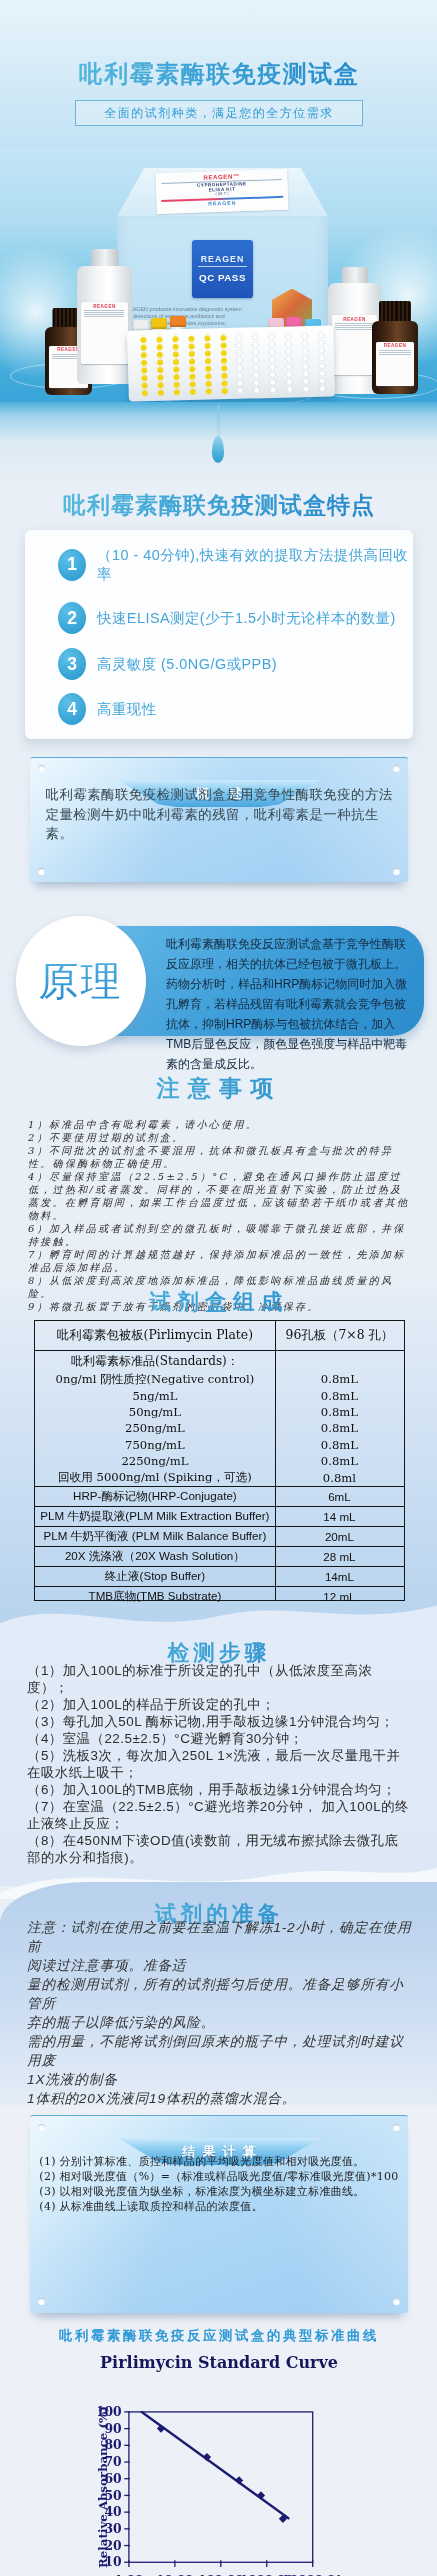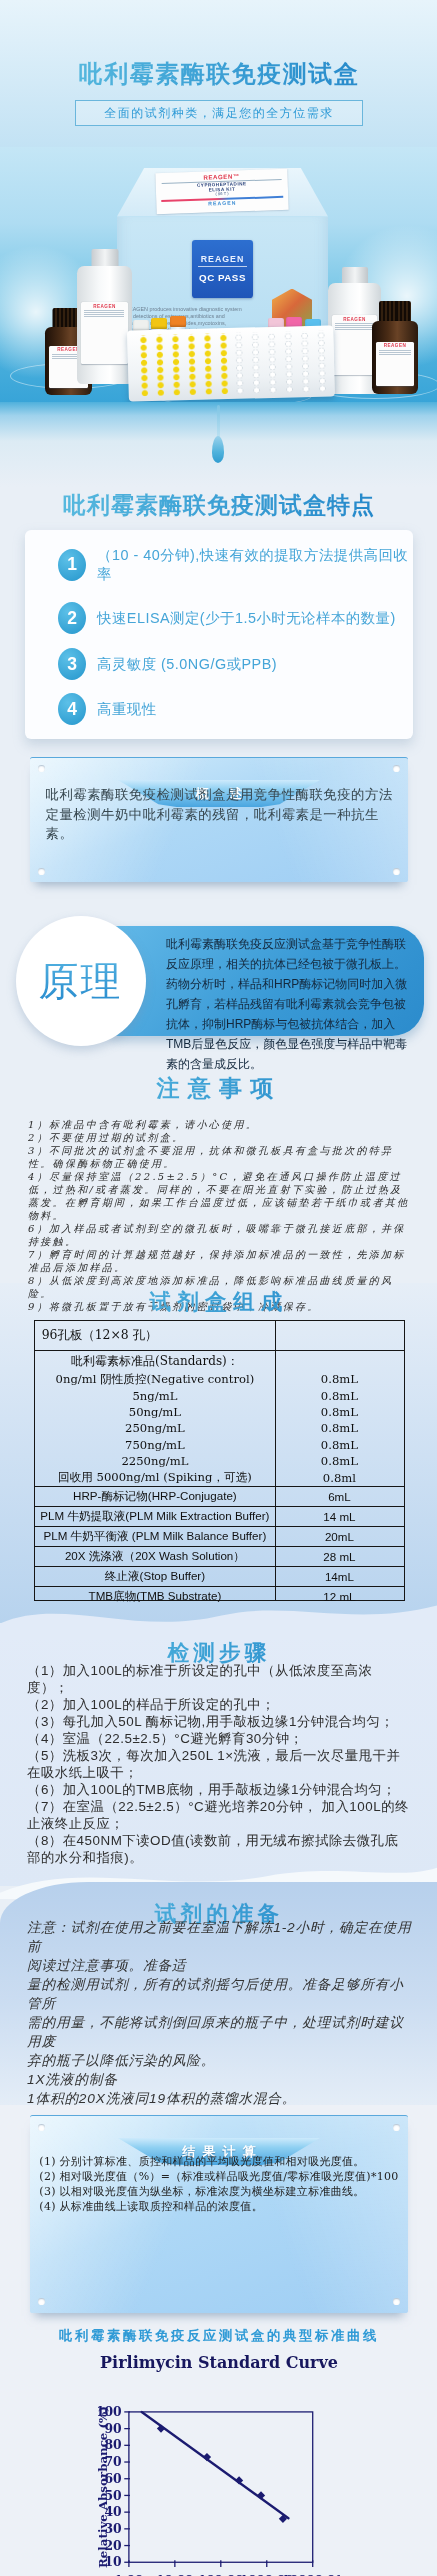--- a/index.html
+++ b/index.html
@@ -362,21 +362,22 @@
       <div class="note-line">6）加入样品或者试剂到空的微孔板时，吸嘴靠于微孔接近底部，并保持接触。</div>
       <div class="note-line">7）孵育时间的计算越规范越好，保持添加标准品的一致性，先添加标准品后添加样品。</div>
       <div class="note-line">8）从低浓度到高浓度地添加标准品，降低影响标准品曲线质量的风险。</div>
       <div class="note-line">9）将微孔板置于放有干燥剂的密封袋中，冷藏保存。</div>
     </div>
 
   <div class="abs h-grad" id="kit-heading">试剂盒组成</div>
   <div class="abs" id="kit-table">
     <div id="kit-div"></div>
     <div class="trow" id="kit-header">
-      <div class="tcr">96孔板（12×8 孔）</div>
+      <div class="tcl">吡利霉素包被板(Pirlimycin Plate)</div>
+      <div class="tcr">96孔板（7×8 孔）</div>
     </div>
     <div id="std-block">
         <div class="tline title">
           <div class="tcl">吡利霉素标准品(Standards)：</div>
           <div class="tcr"></div>
         </div>
         <div class="tline">
           <div class="tcl">0ng/ml 阴性质控(Negative control)</div>
           <div class="tcr">0.8mL</div>
         </div>
@@ -452,22 +453,22 @@
   <svg class="abs wave" style="top:1853px;" width="438" height="46" viewBox="0 0 850 90" preserveAspectRatio="none">
     <path d="M0,78 C150,12 330,80 520,45 C660,20 770,55 850,28 L850,90 L0,90 Z" fill="#f5f9fc"></path>
   </svg>
   <div class="abs" id="bg-prep"></div>
 
   <div class="abs h-grad" id="prep-heading">试剂的准备</div>
   <div class="abs" id="prep-list">
       <div class="prep-line">注意：试剂在使用之前要在室温下解冻1-2小时，确定在使用前</div>
       <div class="prep-line">阅读过注意事项。准备适</div>
       <div class="prep-line">量的检测用试剂，所有的试剂摇匀后使用。准备足够所有小管所</div>
+      <div class="prep-line">弃的瓶子以降低污染的风险。</div>
       <div class="prep-line">需的用量，不能将试剂倒回原来的瓶子中，处理试剂时建议用废</div>
-      <div class="prep-line">弃的瓶子以降低污染的风险。</div>
       <div class="prep-line">1X洗液的制备</div>
       <div class="prep-line">1体积的20X洗液同19体积的蒸馏水混合。</div>
     </div>
 
   <div class="abs panel" id="results-panel">
     <div class="sheen"></div>
     <div class="ribbon rib-results">结果计算</div>
     <div class="dot" style="left:8.2px;top:8.2px;"></div>
     <div class="dot" style="right:8.2px;top:8.2px;"></div>
     <div class="dot" style="left:8.2px;bottom:8.2px;"></div>

